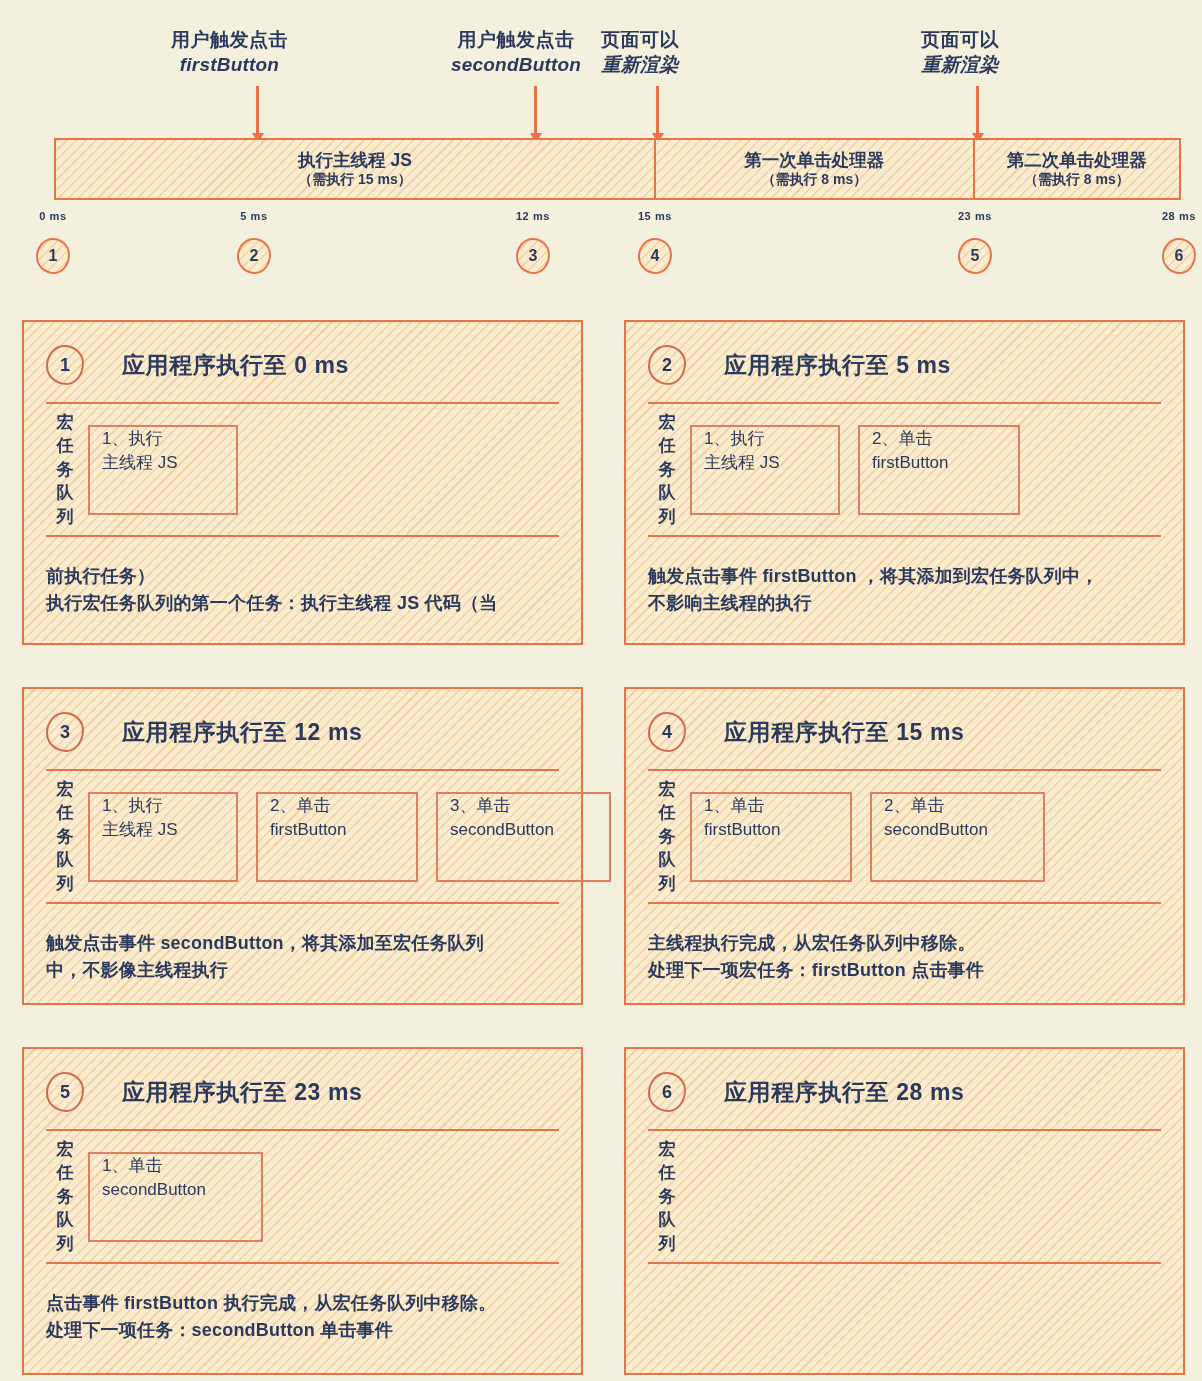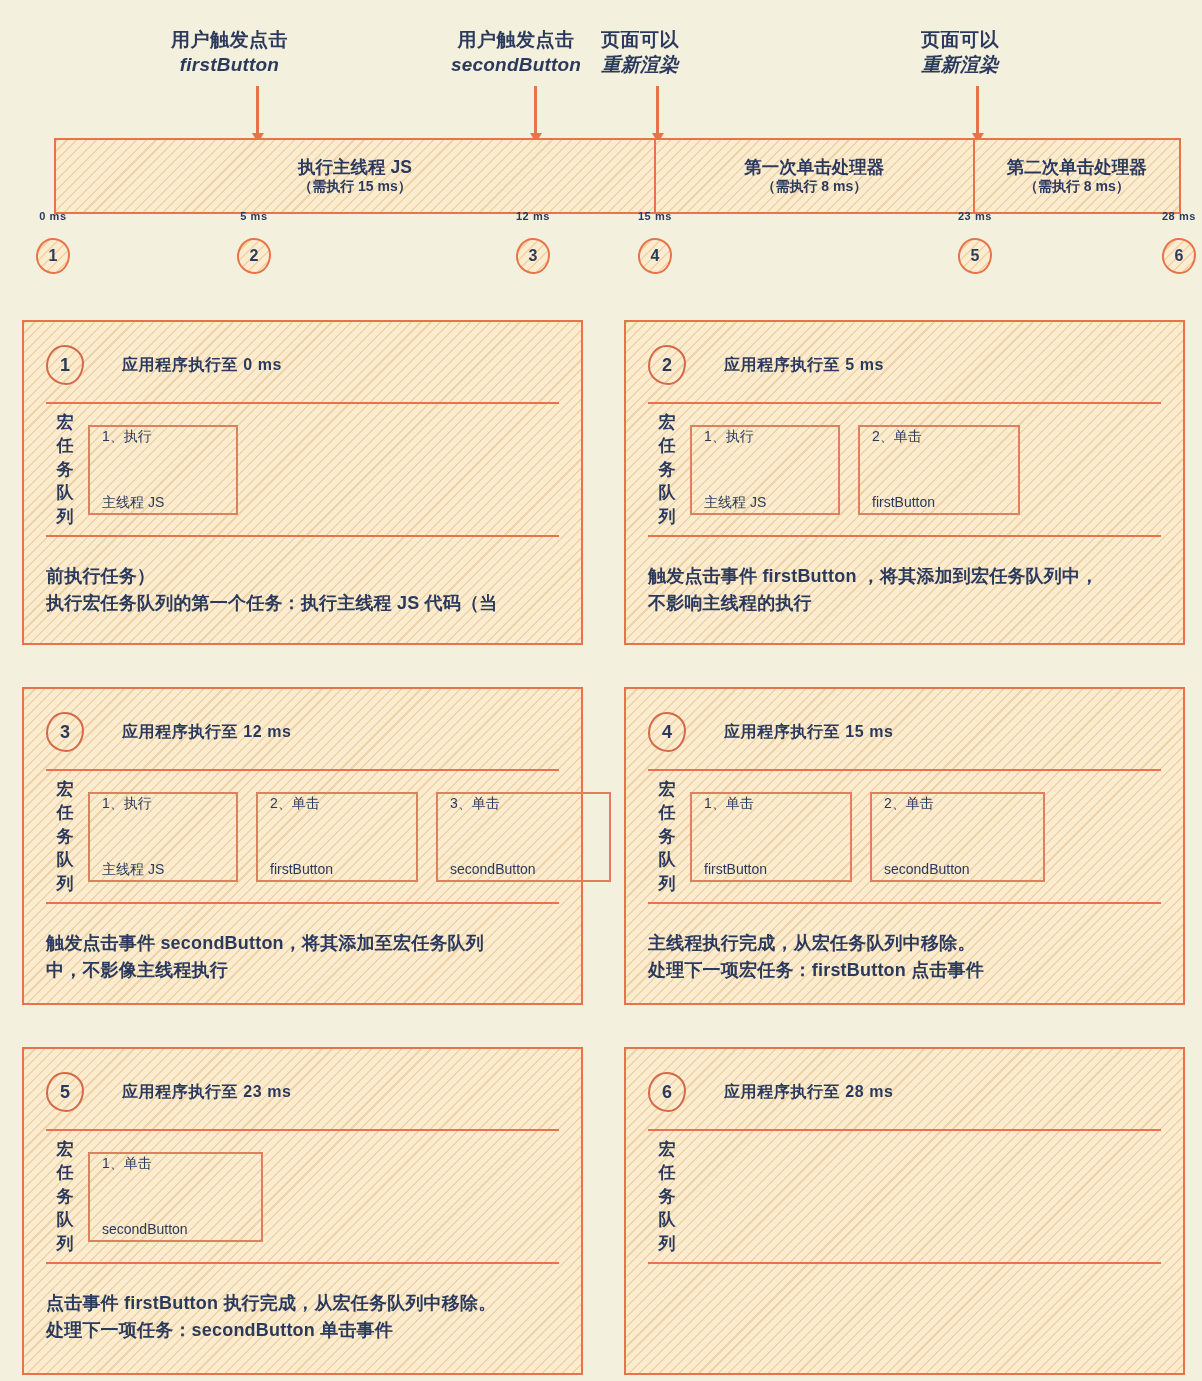--- a/index.html
+++ b/index.html
@@ -75,21 +75,21 @@
     border-left: 6px solid transparent;
     border-right: 6px solid transparent;
     border-top: 10px solid #e8734a;
   }
 
   #timeline-bar {
     position: absolute;
     left: 38px;
     top: 138px;
     width: 1127px;
-    height: 76px;
+    height: 62px;
     border: 2px solid #e8734a;
     box-sizing: border-box;
     display: flex;
   }
   .tl-seg {
     box-sizing: border-box;
     display: flex;
     flex-direction: column;
     align-items: center;
     justify-content: center;
@@ -171,21 +171,21 @@
     display: flex;
     align-items: center;
     justify-content: center;
     font-size: 18px;
     font-weight: bold;
     color: #2b3a5c;
     flex: 0 0 auto;
   }
   .card-title {
     margin-left: 38px;
-    font-size: 16px;
+    font-size: 23px;
     font-weight: bold;
     letter-spacing: .6px;
     color: #2b3a5c;
   }
 
   .queue-zone {
     margin-top: 14px;
     border-top: 2px solid #e8734a;
     border-bottom: 2px solid #e8734a;
     height: 135px;
@@ -213,23 +213,23 @@
     flex: 1 1 auto;
     min-width: 0;
   }
   .q-chip {
     border: 2px solid #e07f5f;
     box-sizing: border-box;
     height: 90px;
     padding: 0 12px;
     display: flex;
     flex-direction: column;
-    justify-content: space-between;
+    justify-content: flex-start;
     line-height: 1.42;
-    font-size: 14px;
+    font-size: 17px;
     color: #2b3a5c;
     white-space: nowrap;
     flex: 0 0 auto;
   }
   .q-chip .cl1 { display: block; }
   .q-chip .cl2 { display: block; }
   .chip-w1 { width: 150px; }
   .chip-w2 { width: 162px; }
   .chip-w3 { width: 175px; }
 

